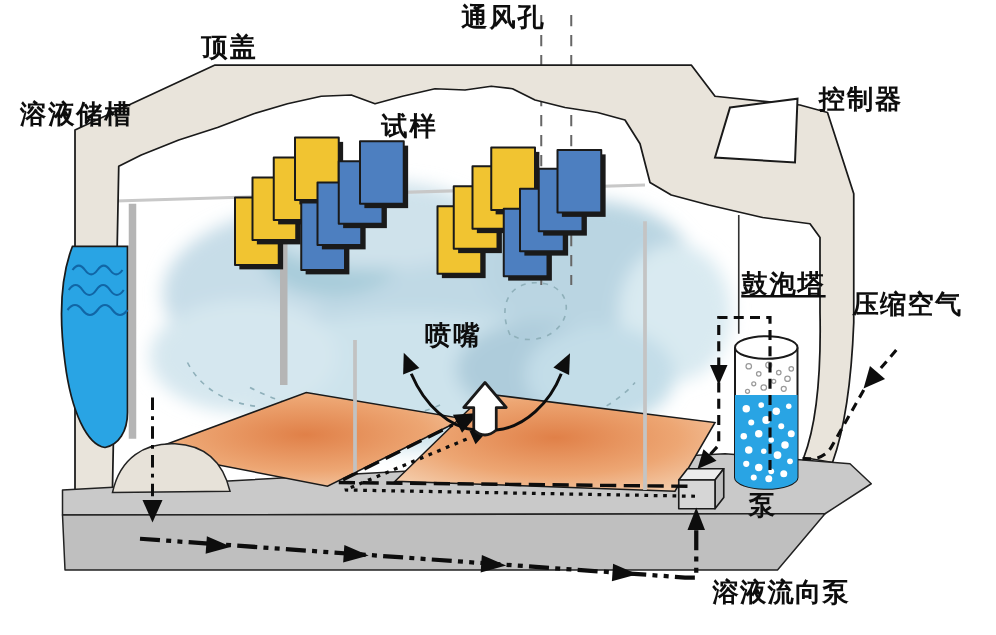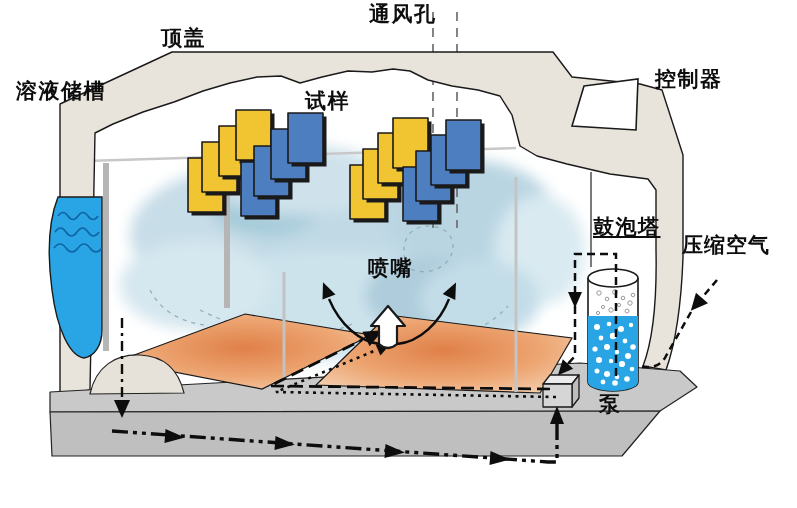--- a/index.html
+++ b/index.html
@@ -7,23 +7,23 @@
          font-family:"DejaVu Sans","Liberation Sans",sans-serif;}
   .stage svg{position:absolute;left:0;top:0;}
   .lbl{position:absolute;font-weight:bold;font-size:21px;color:#0d0d0d;
        letter-spacing:1.5px;white-space:nowrap;z-index:5;}
   #lbl-reservoir{left:16px;top:77px;}
   #lbl-topcover{left:161px;top:24px;}
   #lbl-vent{left:369px;top:0;font-family:Liberation Serif, serif;}
   #lbl-controller{left:655px;top:65px;}
   #lbl-sample{left:257px;top:87px;margin-left:48px;}
   #lbl-bubbletower{left:593px;top:213px;text-decoration:underline;}
-  #lbl-air{left:682px;top:234px;width:82px;text-align:center;line-height:23px;letter-spacing:1px;}
+  #lbl-air{left:682px;top:234px;width:82px;text-align:center;line-height:23px;letter-spacing:1px;font-family:Liberation Mono, monospace;}
   #lbl-heater{left:118px;top:282px;letter-spacing:2px;}
-  #lbl-nozzle{left:368px;top:254px;}
+  #lbl-nozzle{left:340px;top:254px;}
   #lbl-pump{left:599px;top:390px;}
   #lbl-flow{left:570px;top:460px;letter-spacing:1px;}
 </style>
 </head>
 <body>
 
 <div class="stage">
 
 <svg width="797" height="508" viewBox="0 0 797 508">
   <defs>
@@ -233,14 +233,15 @@
 <div class="lbl" id="lbl-topcover">顶盖</div>
 <div class="lbl" id="lbl-vent">通风孔</div>
 <div class="lbl" id="lbl-controller">控制器</div>
 <div class="lbl" id="lbl-sample">试样</div>
 <div class="lbl" id="lbl-bubbletower">鼓泡塔</div>
 <div class="lbl" id="lbl-air">
   <div>压缩空气</div>
 </div>
 <div class="lbl" id="lbl-nozzle">喷嘴</div>
 <div class="lbl" id="lbl-pump">泵</div>
+<div class="lbl" id="lbl-flow">溶液流向泵</div>
 
 </div>
 
 </body></html>

